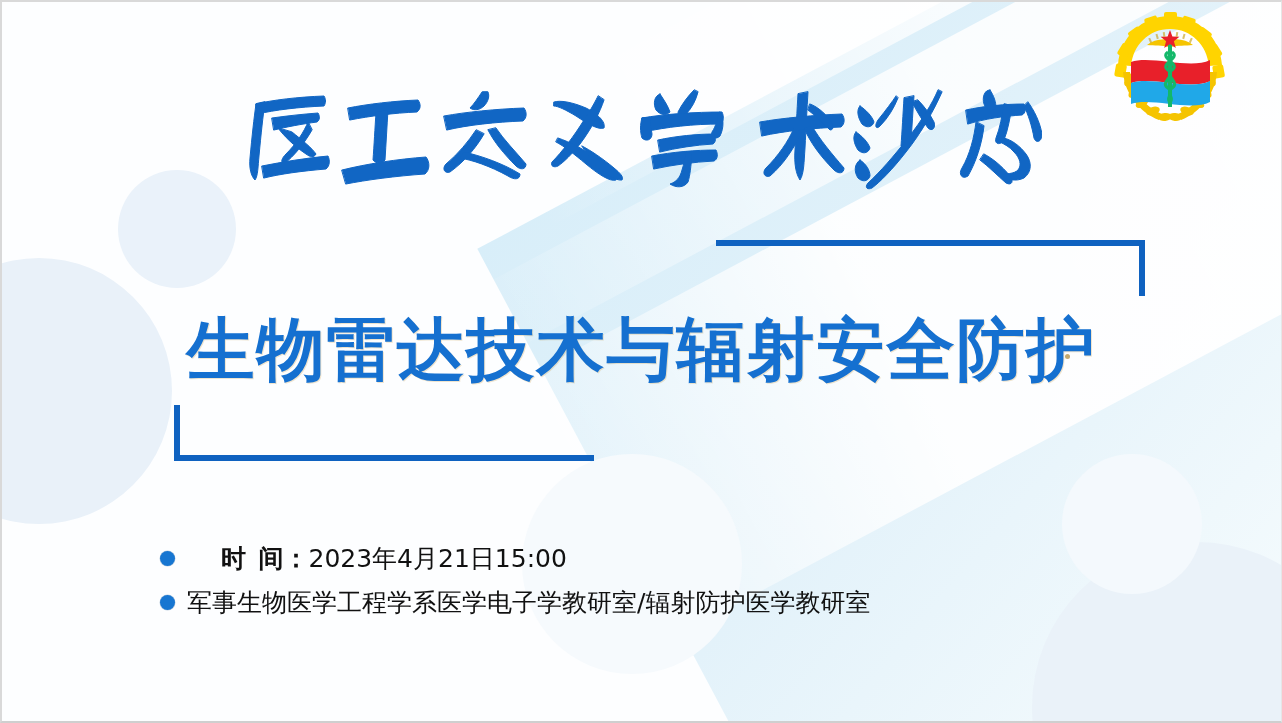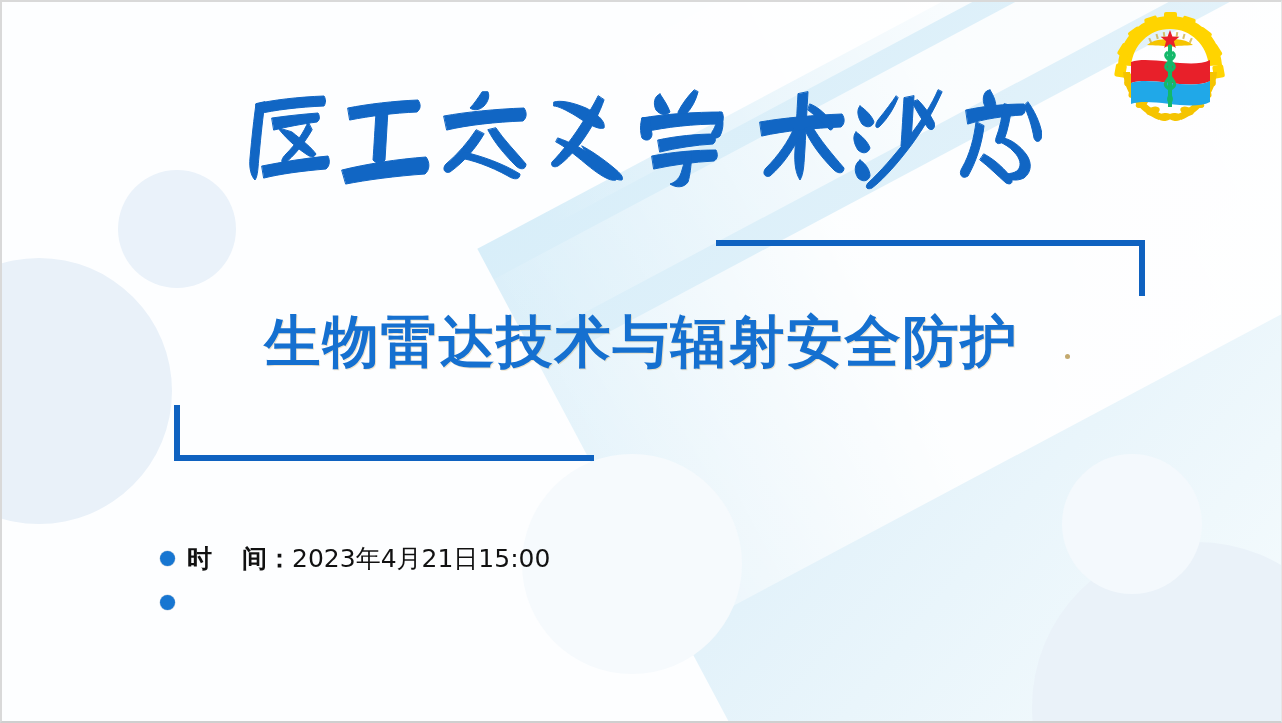--- a/index.html
+++ b/index.html
@@ -69,21 +69,21 @@
   .br-top-v{left:1137px;top:238px;width:6px;height:56px;}
   .br-bot-v{left:172px;top:403px;width:6px;height:56px;}
   .br-bot-h{left:172px;top:453px;width:420px;height:6px;}
 
   
   .main-title{
     position:absolute;left:0;right:0;top:303px;
     text-align:center;
     font-family:"DejaVu Sans","Liberation Sans",sans-serif;
     font-weight:bold;
-    font-size:56px;
+    font-size:68px;
     letter-spacing:2px;
     color:#1570d0;
     white-space:nowrap;
     text-shadow:1px 1px 0 rgba(200,150,60,.25);
   }
   .title-dot{
     position:absolute;left:1063px;top:352px;
     width:5px;height:5px;border-radius:50%;
     background:#b99a55;opacity:.85;
   }
@@ -95,26 +95,27 @@
   .info-row{
     display:flex;align-items:center;
     height:44px;
   }
   .bullet{
     width:15px;height:15px;border-radius:50%;
     background:#1776d1;flex:0 0 auto;margin-right:12px;
     box-shadow:0 0 0 .5px rgba(10,70,130,.25);
   }
   .info-label{
-    font-family:Liberation Mono, monospace;
+    font-family:Liberation Serif, serif;
     font-weight:bold;
     font-size:25px;
     color:#111111;
     white-space:pre;
     flex:0 0 auto;
+    margin-left:34px;
   }
   .info-value{
     font-family:"DejaVu Sans","Liberation Sans",sans-serif;
     font-weight:normal;
     font-size:25px;
     color:#111111;
     white-space:pre;
     text-align:center;
   }
 </style>
@@ -286,17 +287,18 @@
 
     <div class="info-row">
       <span class="bullet"></span>
       <span class="info-label">时  间：</span>
       <span class="info-value">2023年4月21日15:00</span>
     </div>
 
 
     <div class="info-row">
       <span class="bullet"></span>
+      <span class="info-value">军事生物医学工程学系医学电子学教研室/辐射防护医学教研室</span>
     </div>
 
   </div>
 
 </div>
 
 </body></html>

